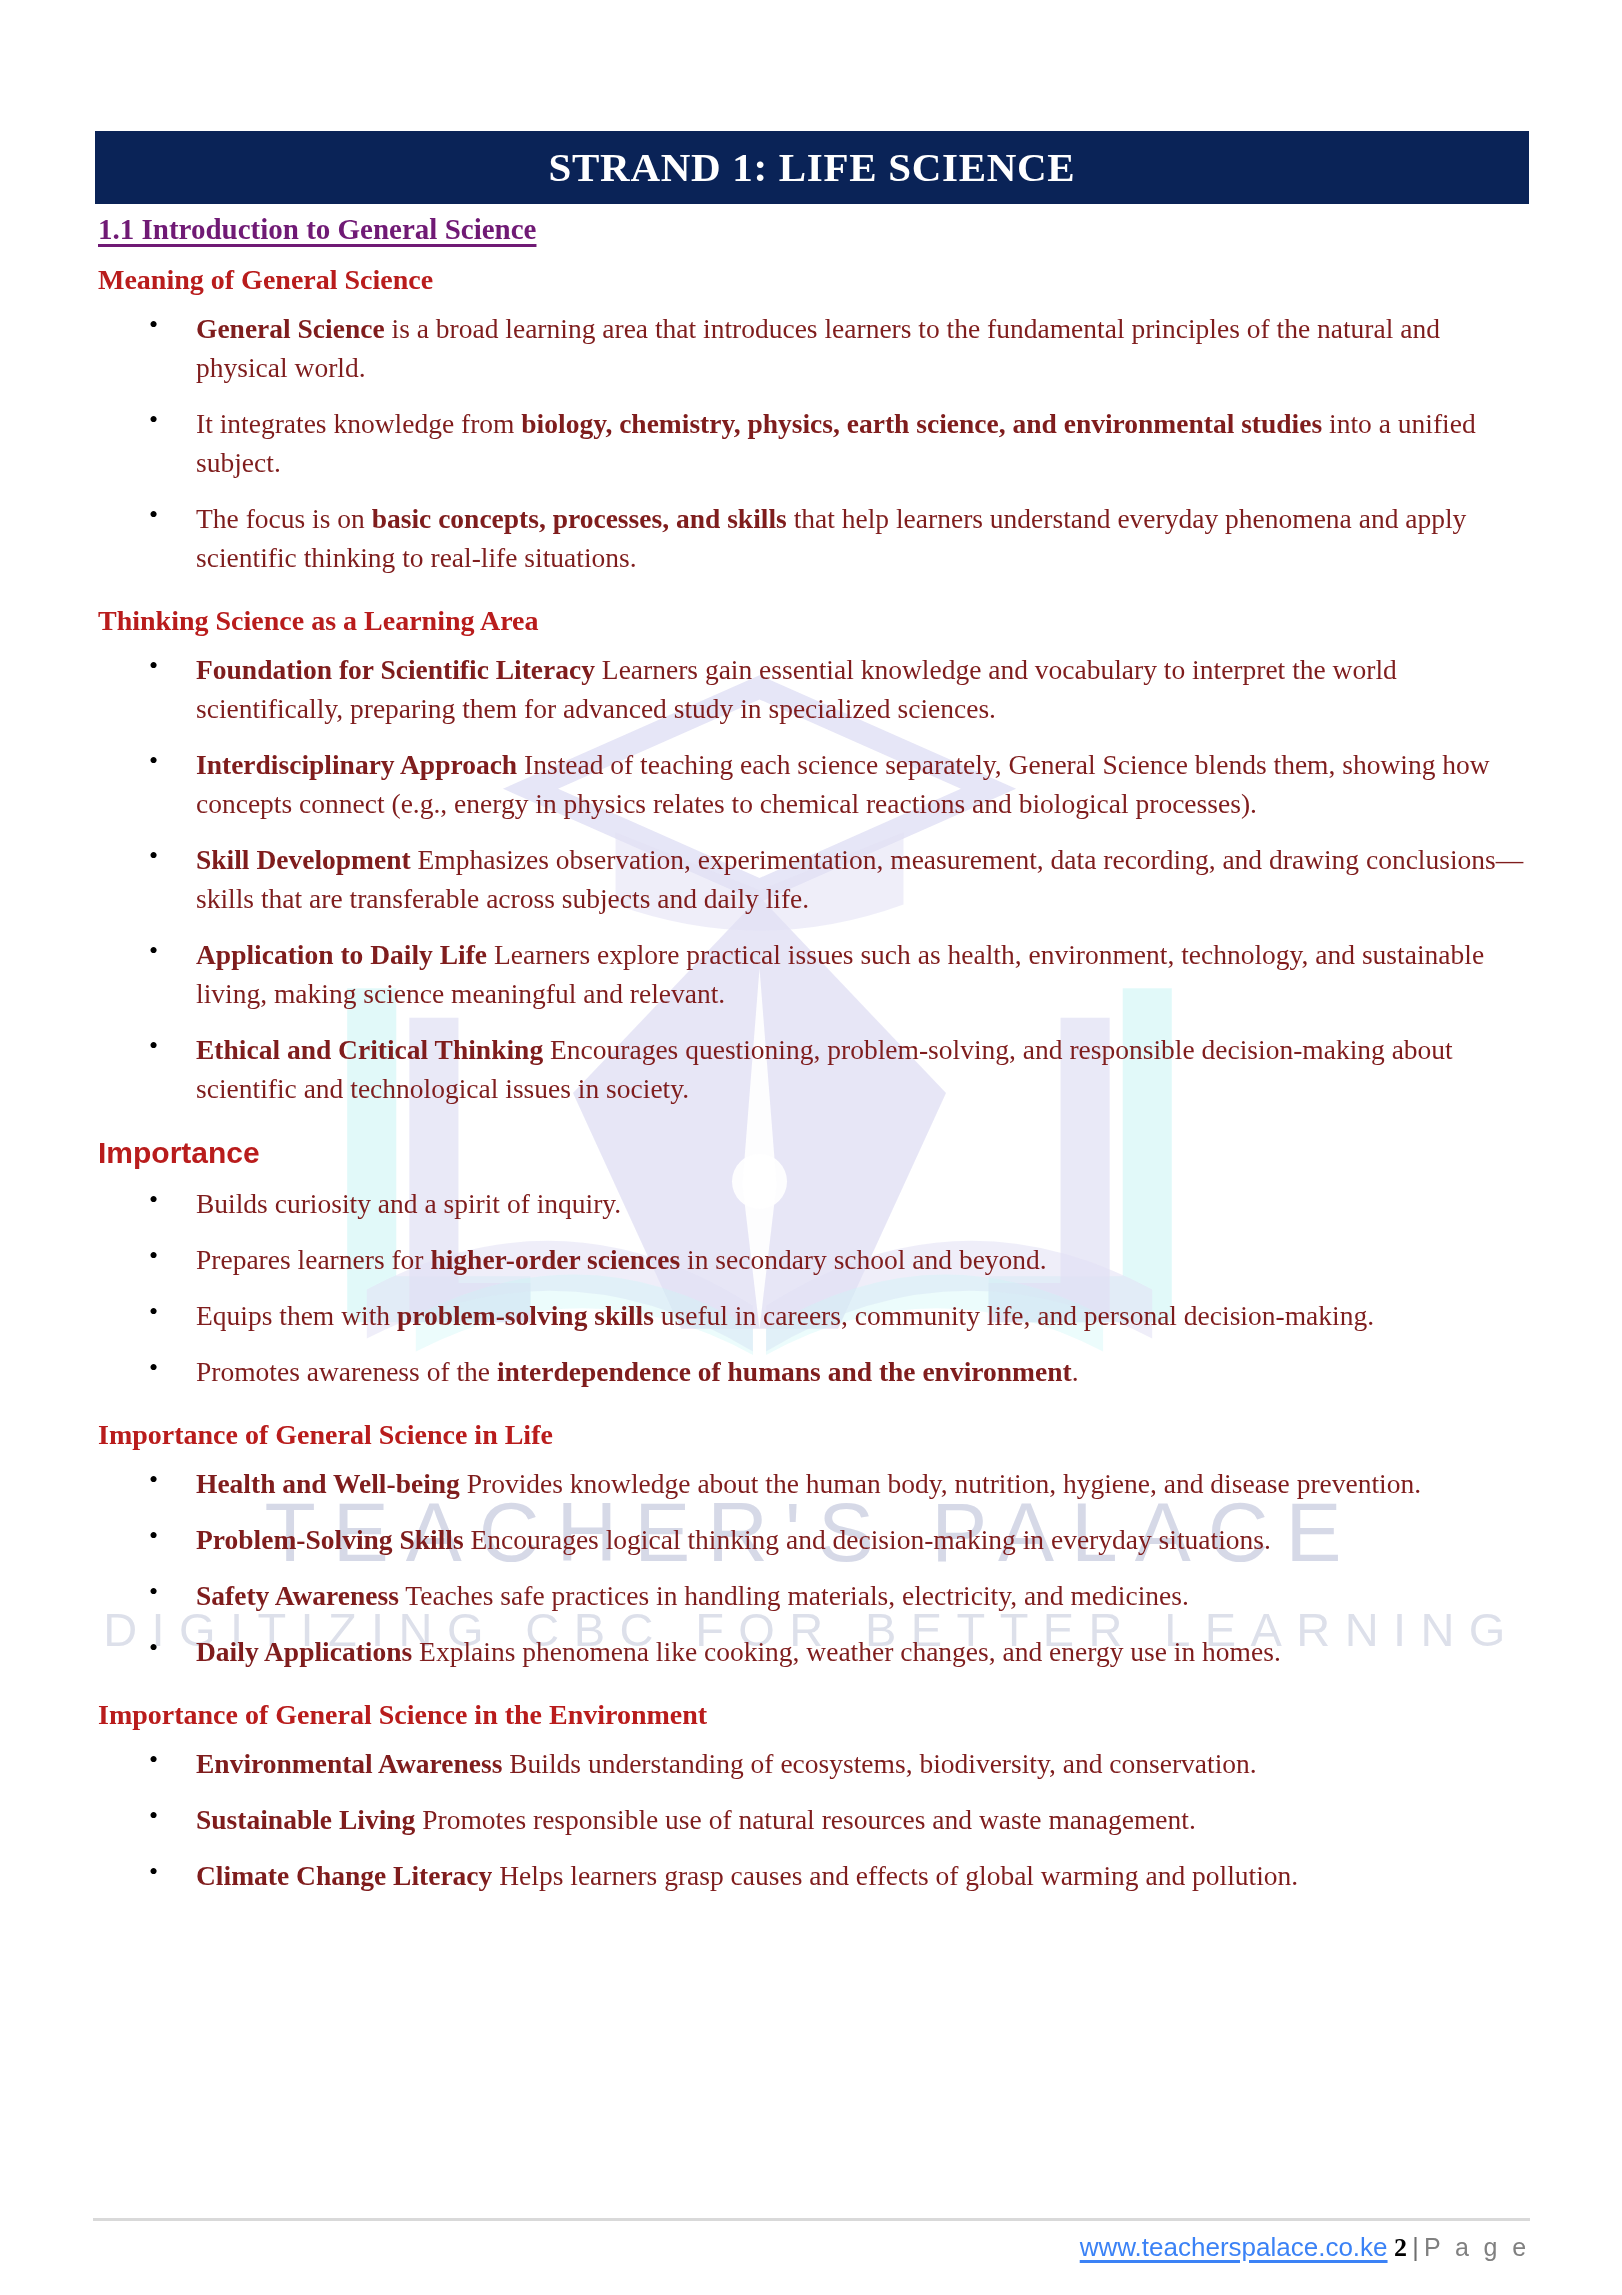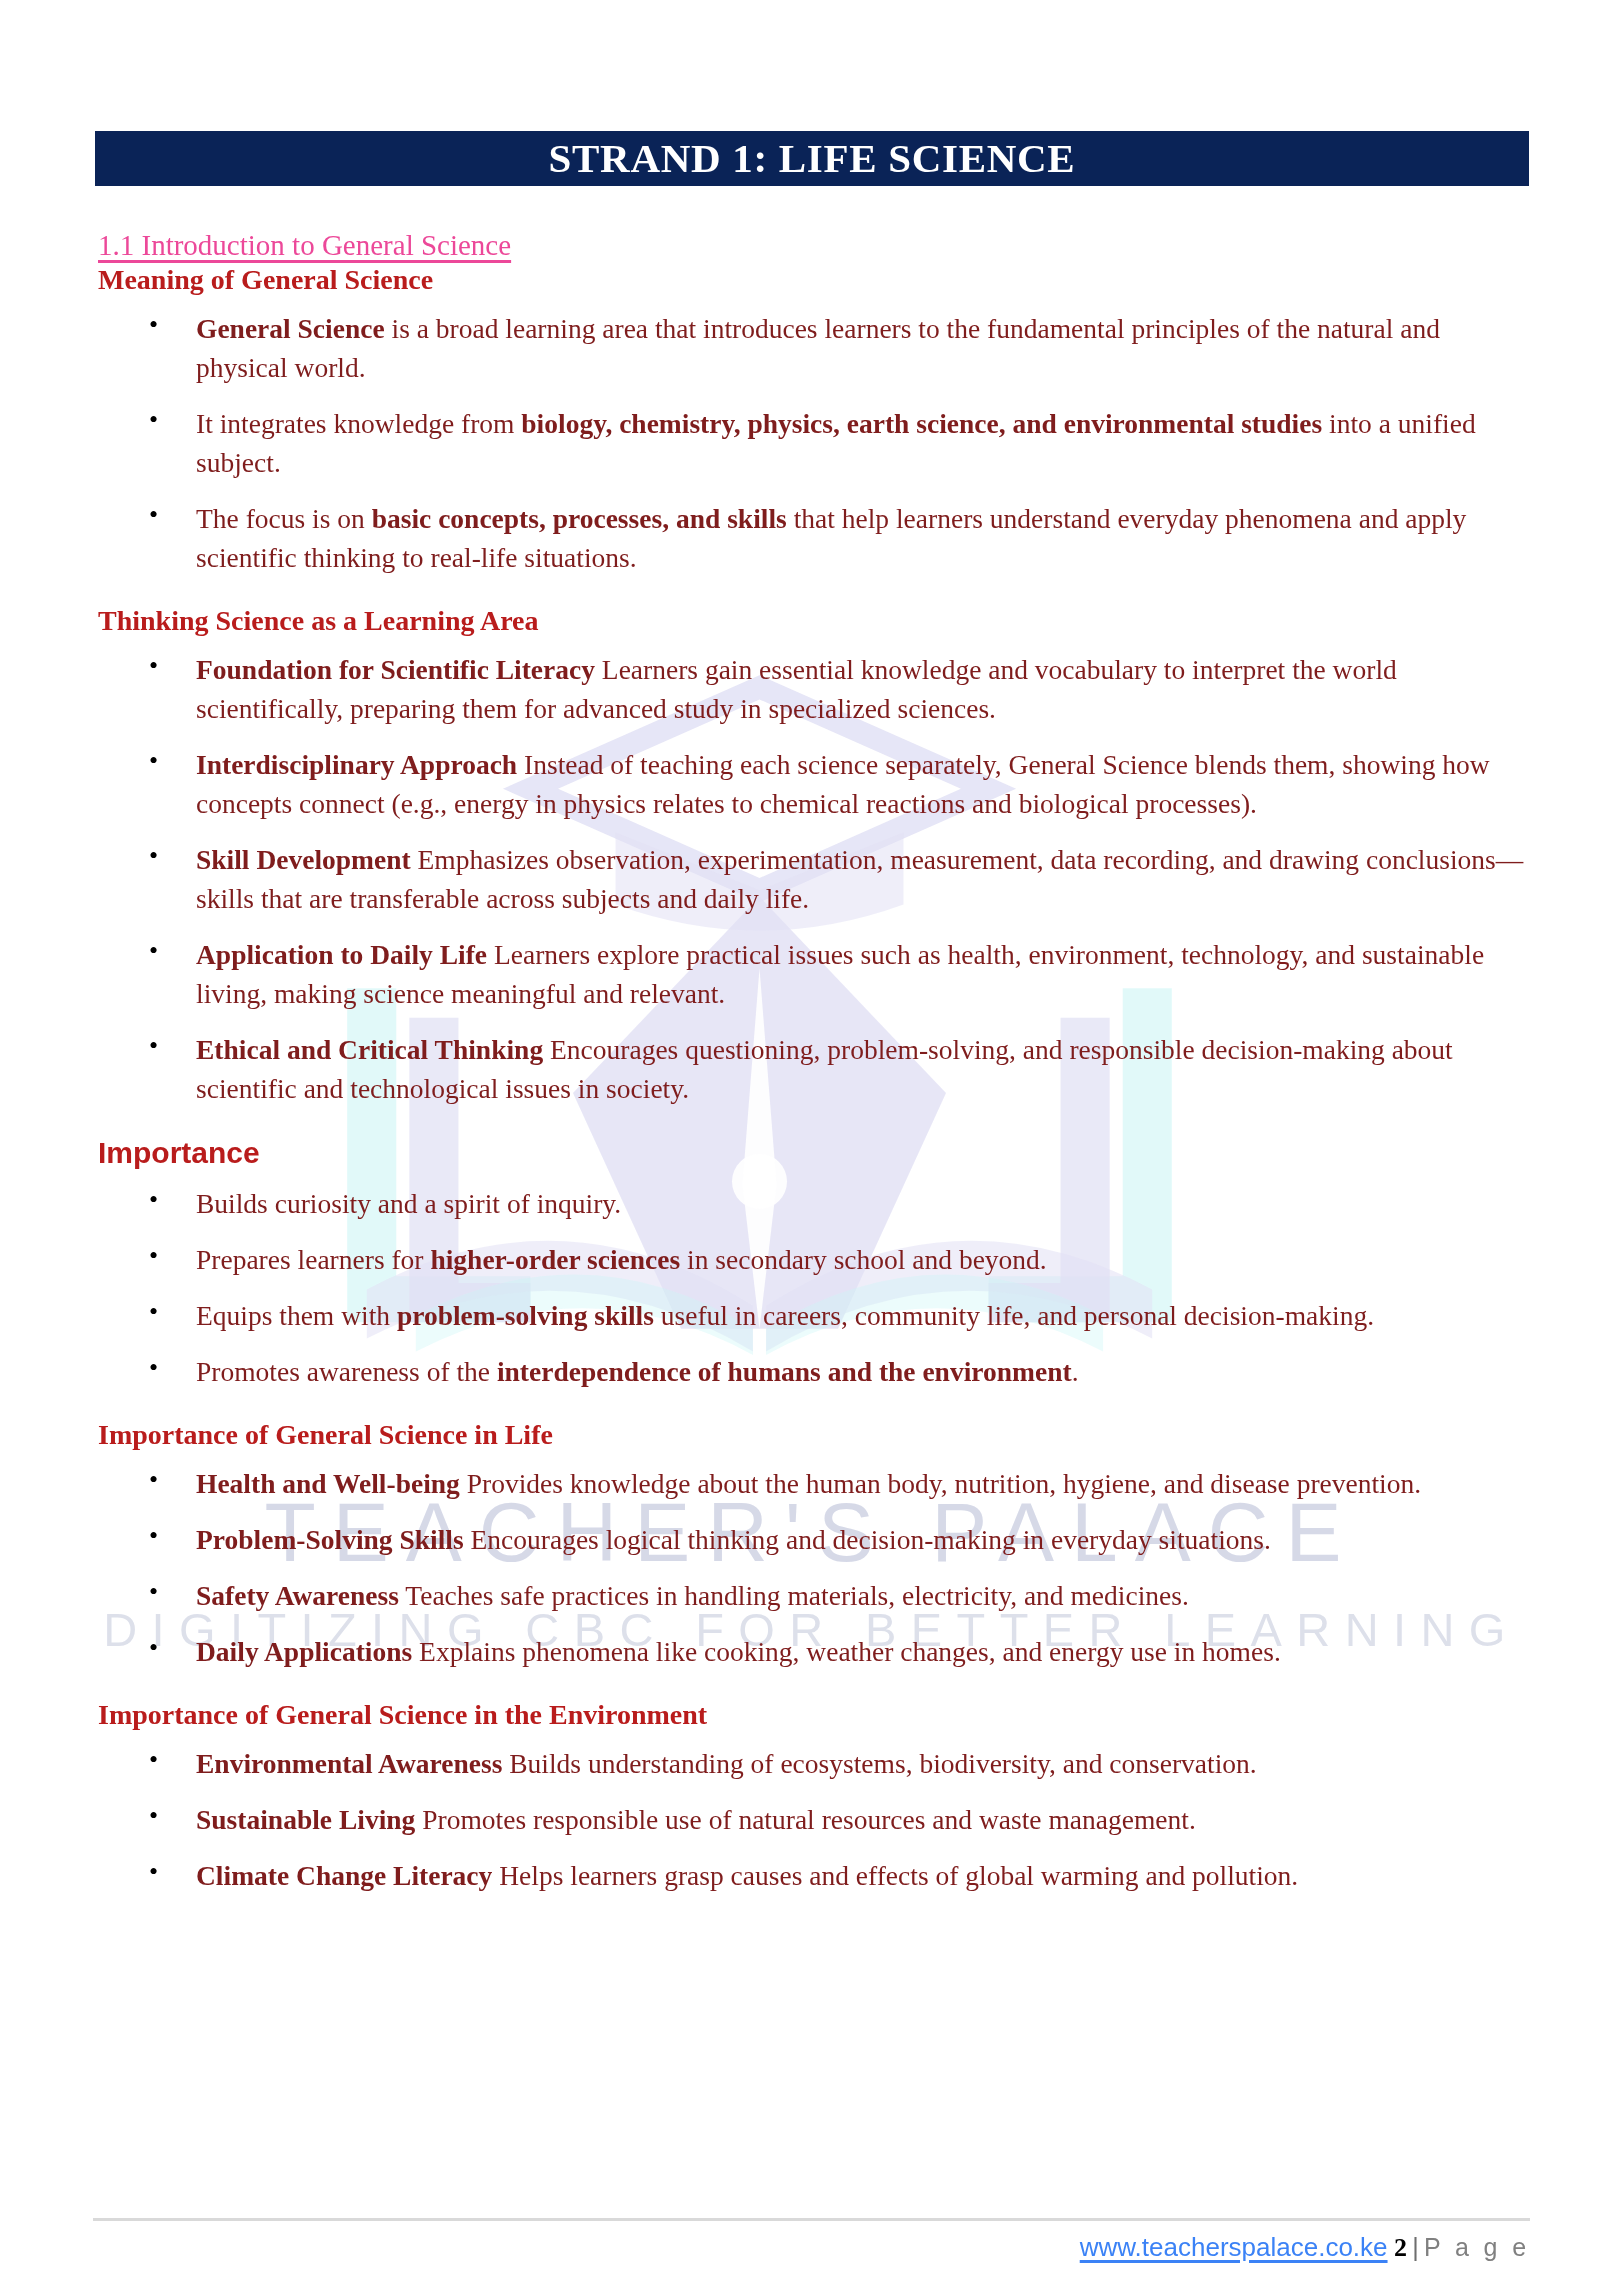--- a/index.html
+++ b/index.html
@@ -72,43 +72,43 @@
     width: 1623px;
     z-index: 2;
   }
 
   
   .banner {
     position: absolute;
     left: 95px;
     top: 131px;
     width: 1434px;
-    height: 55px;
+    height: 73px;
     background: #0a2357;
     display: flex;
     align-items: center;
     justify-content: center;
   }
   .banner-title {
     color: #ffffff;
     font-size: 41px;
     font-weight: 700;
     letter-spacing: 0.7px;
     line-height: 1;
     font-family: "Liberation Serif", "DejaVu Serif", serif;
   }
 
   
   .section-heading {
     position: absolute;
     left: 98px;
-    top: 229px;
-    color: #ec4899;
+    top: 213px;
+    color: #701a75;
     font-size: 29px;
-    font-weight: 400;
+    font-weight: 700;
     text-decoration: underline;
     text-underline-offset: 5.2px;
     text-decoration-thickness: 2.6px;
     white-space: nowrap;
   }
 
   .sub-heading {
     font-size: 28px;
     font-weight: 700;
     color: #b91c1c;

